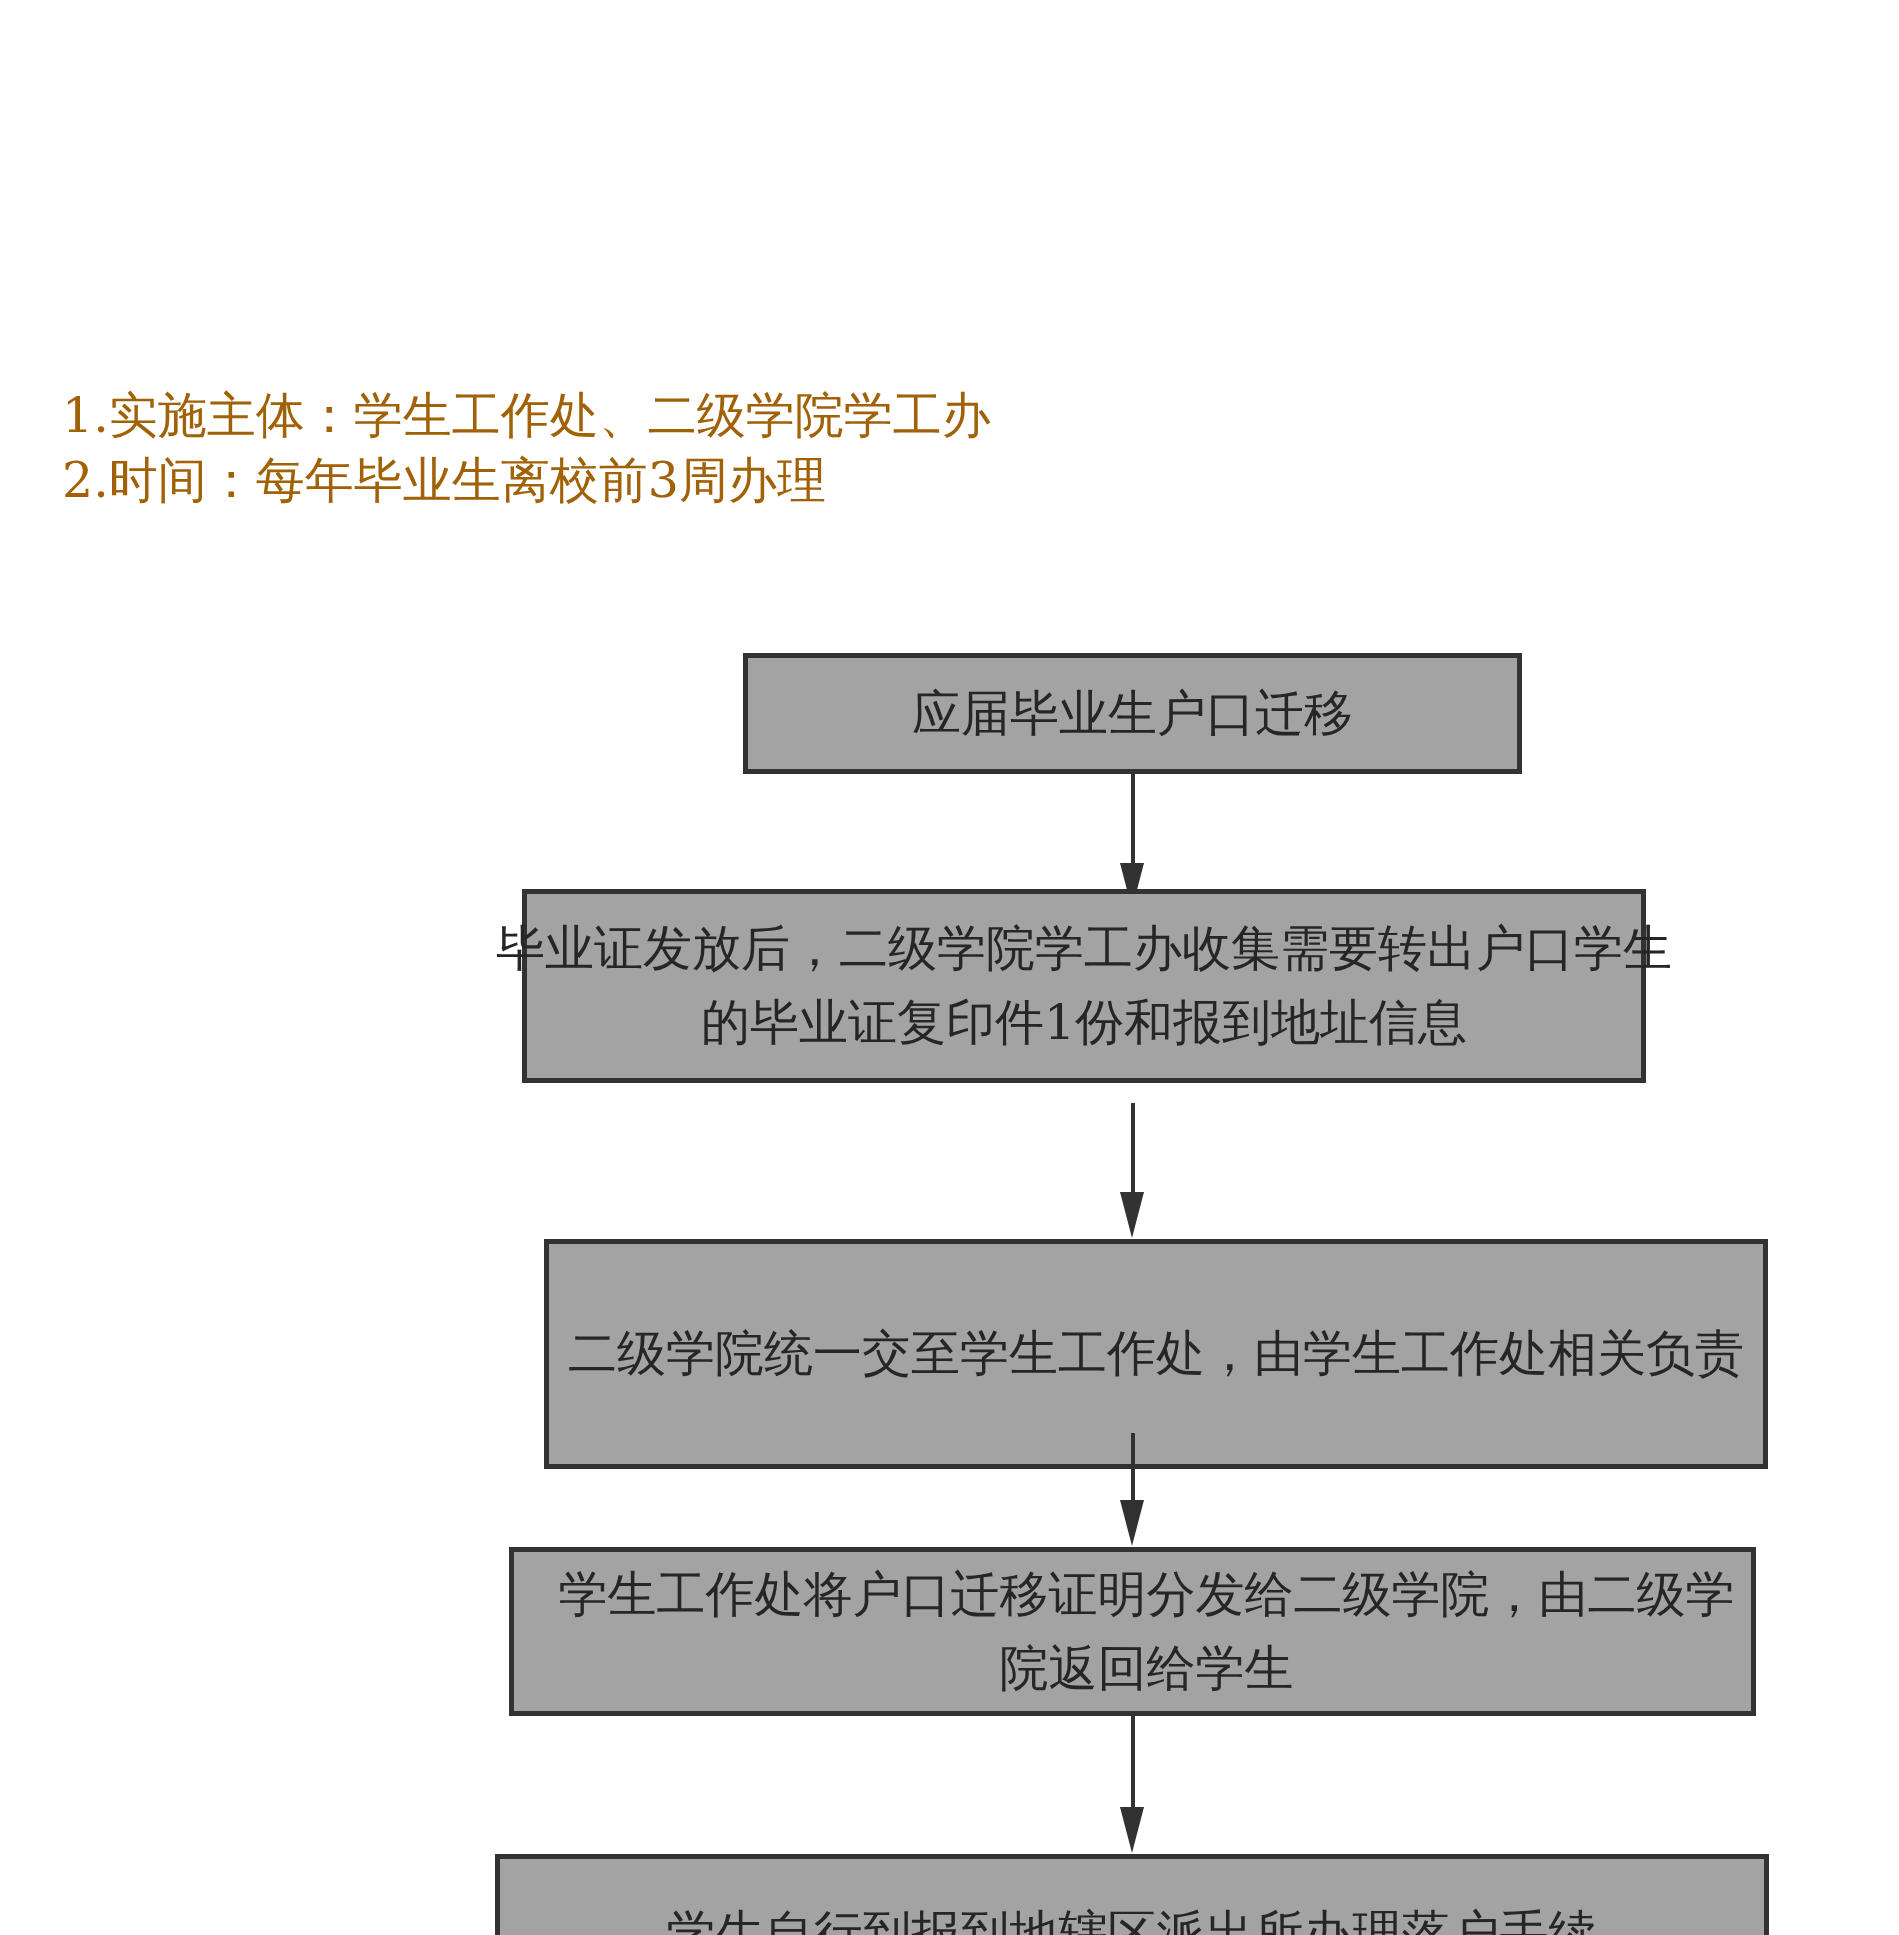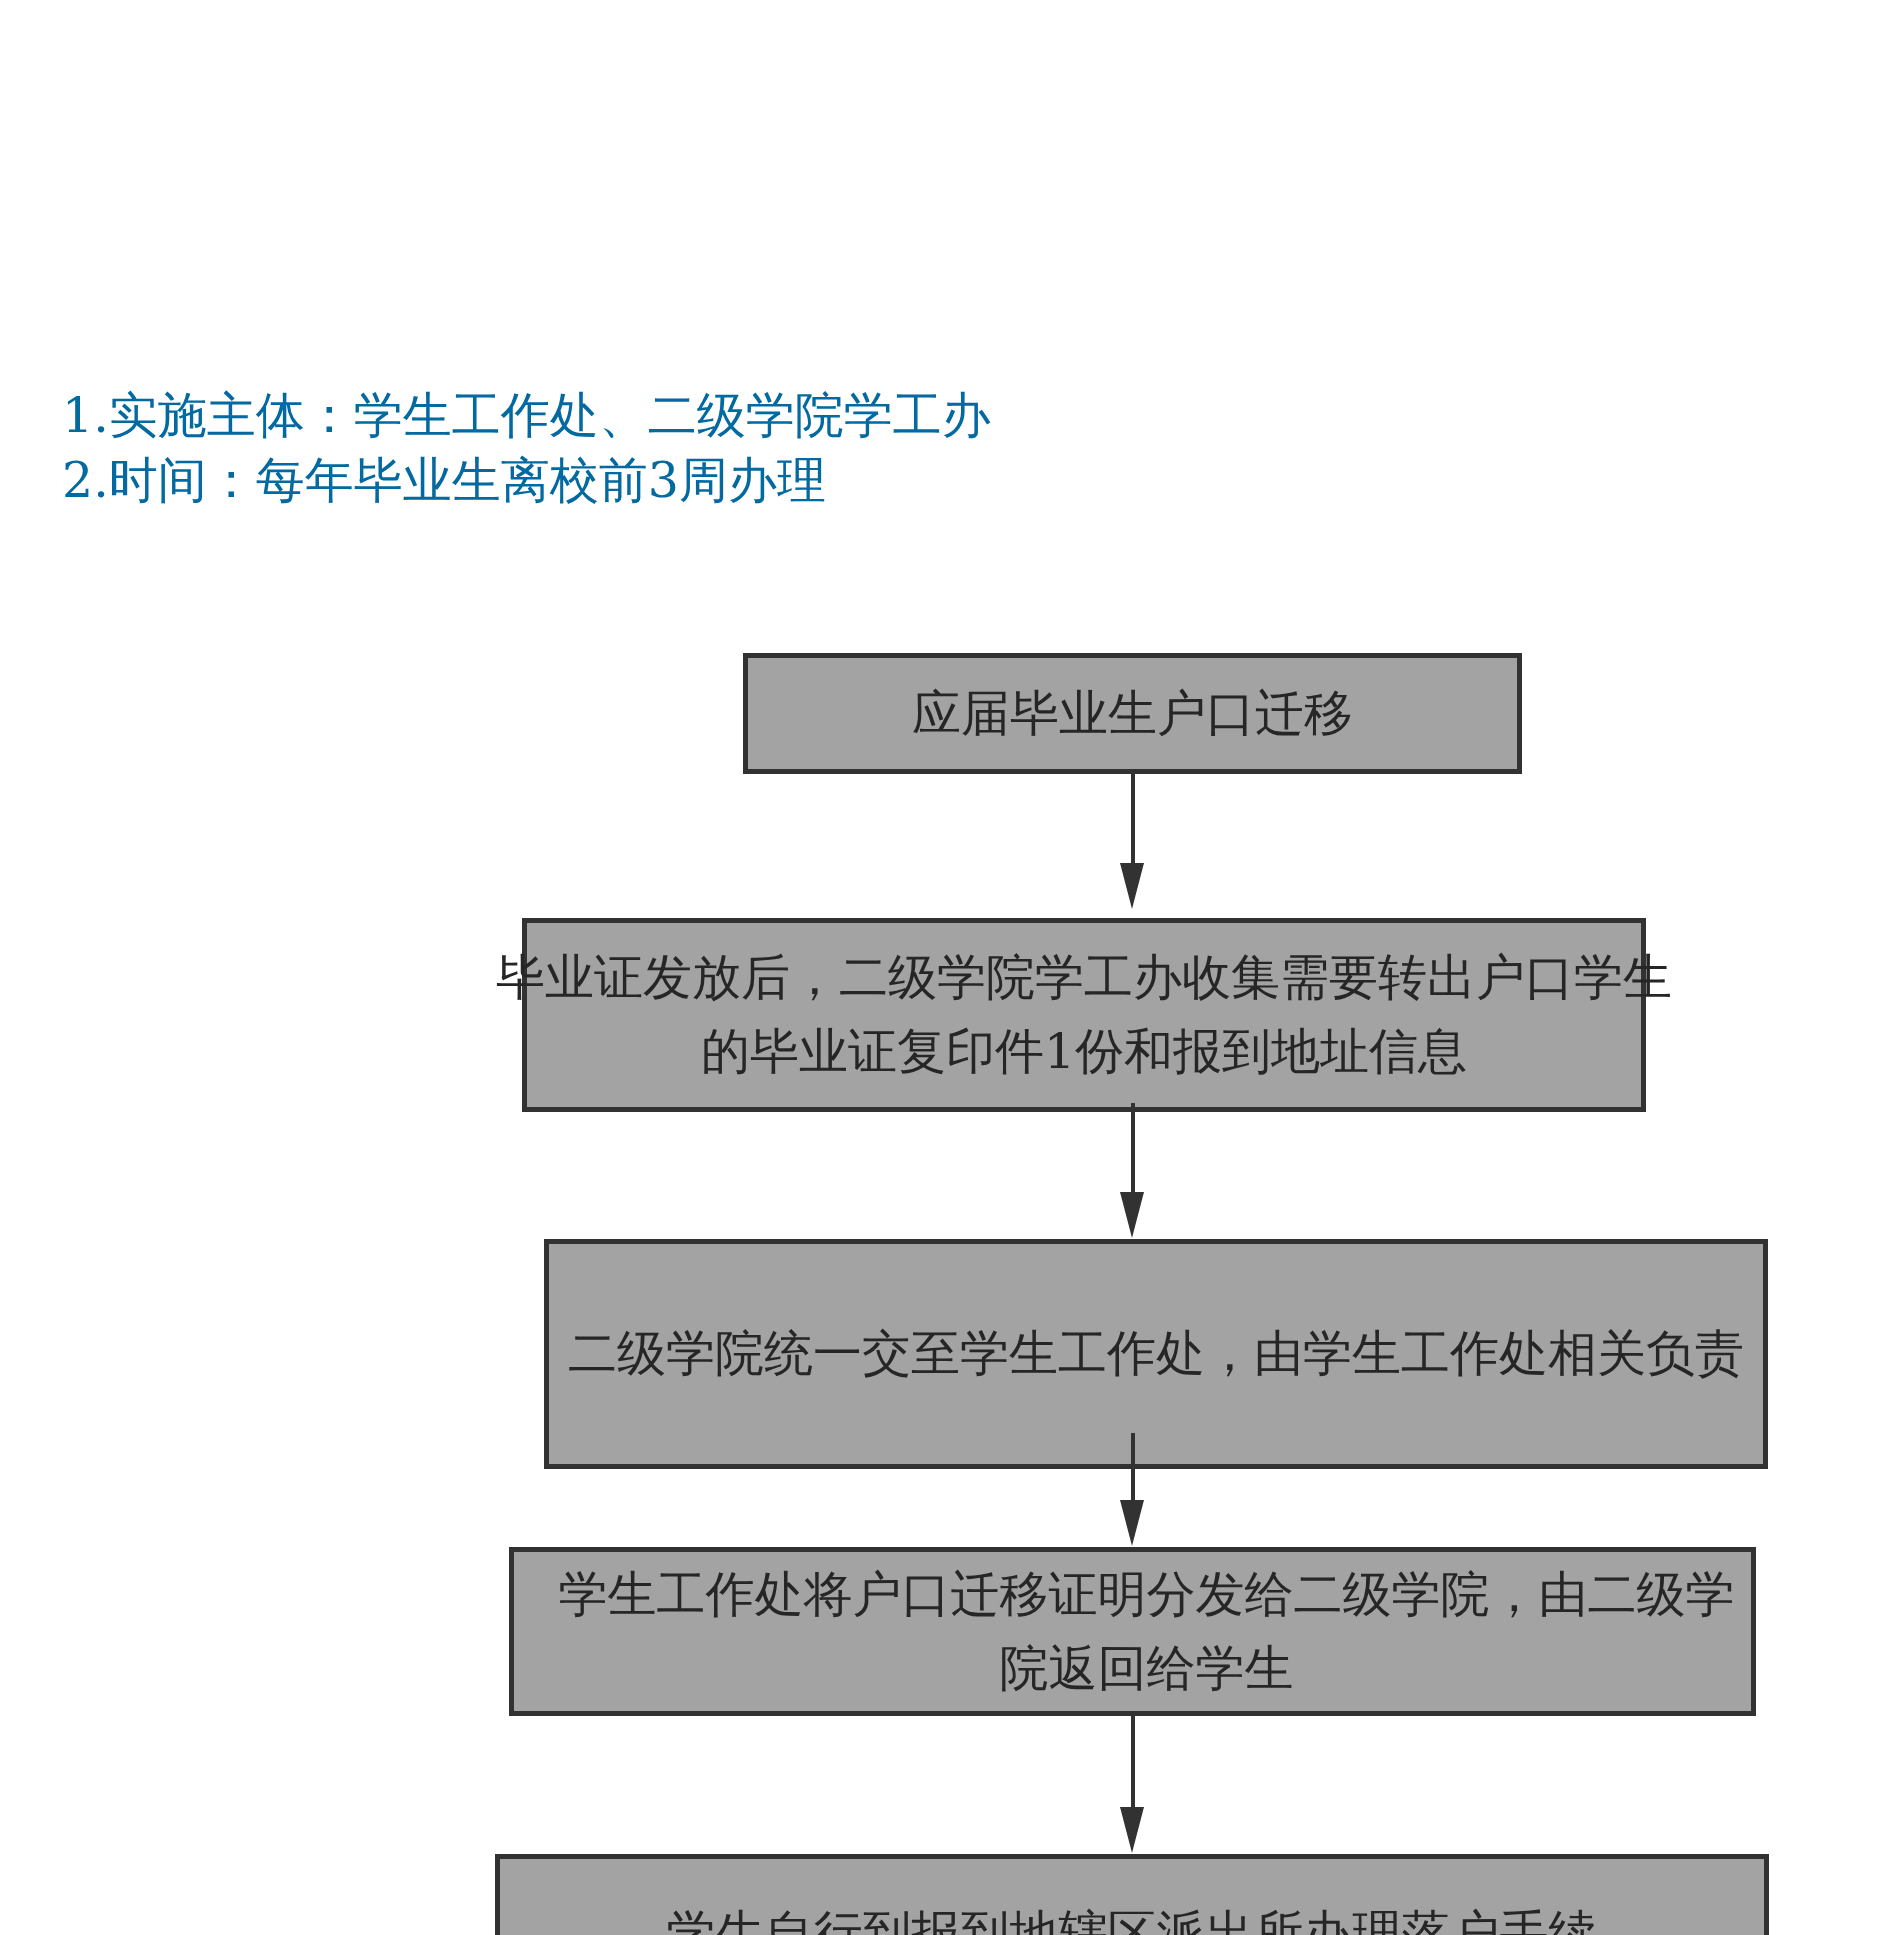--- a/index.html
+++ b/index.html
@@ -26,21 +26,21 @@
     white-space: nowrap;
     letter-spacing: 0;
     color: #2b2b2b;
   }
   .note-line {
     position: absolute;
     left: 62px;
     font-size: 49px;
     line-height: 58px;
     white-space: nowrap;
-    color: #0369a1;
+    color: #a16207;
   }
   #note-1 { top: 387px; }
   #note-2 { top: 452px; }
 
   .flow-box {
     position: absolute;
     box-sizing: border-box;
     border: 5px solid #323232;
     background: #a3a3a3;
     display: flex;
@@ -49,21 +49,21 @@
     align-items: center;
   }
   .box-text {
     font-size: 49px;
     line-height: 74px;
     text-align: center;
     color: #262626;
     white-space: nowrap;
   }
   #flow-box-1 { left: 743px; top: 653px; width: 779px; height: 121px; }
-  #flow-box-2 { left: 522px; top: 918px; width: 1124px; height: 194px; }
+  #flow-box-2 { left: 522px; top: 889px; width: 1124px; height: 194px; }
   #flow-box-3 { left: 519px; top: 1239px; width: 1224px; height: 230px; margin-left: 25px; }
   #flow-box-4 { left: 509px; top: 1547px; width: 1247px; height: 169px; padding-left: 28px; }
   #flow-box-5 { left: 495px; top: 1854px; width: 1274px; height: 160px; }
 
   .arrow-shaft {
     position: absolute;
     left: 1131px;
     width: 3.9px;
     background: #323232;
   }

